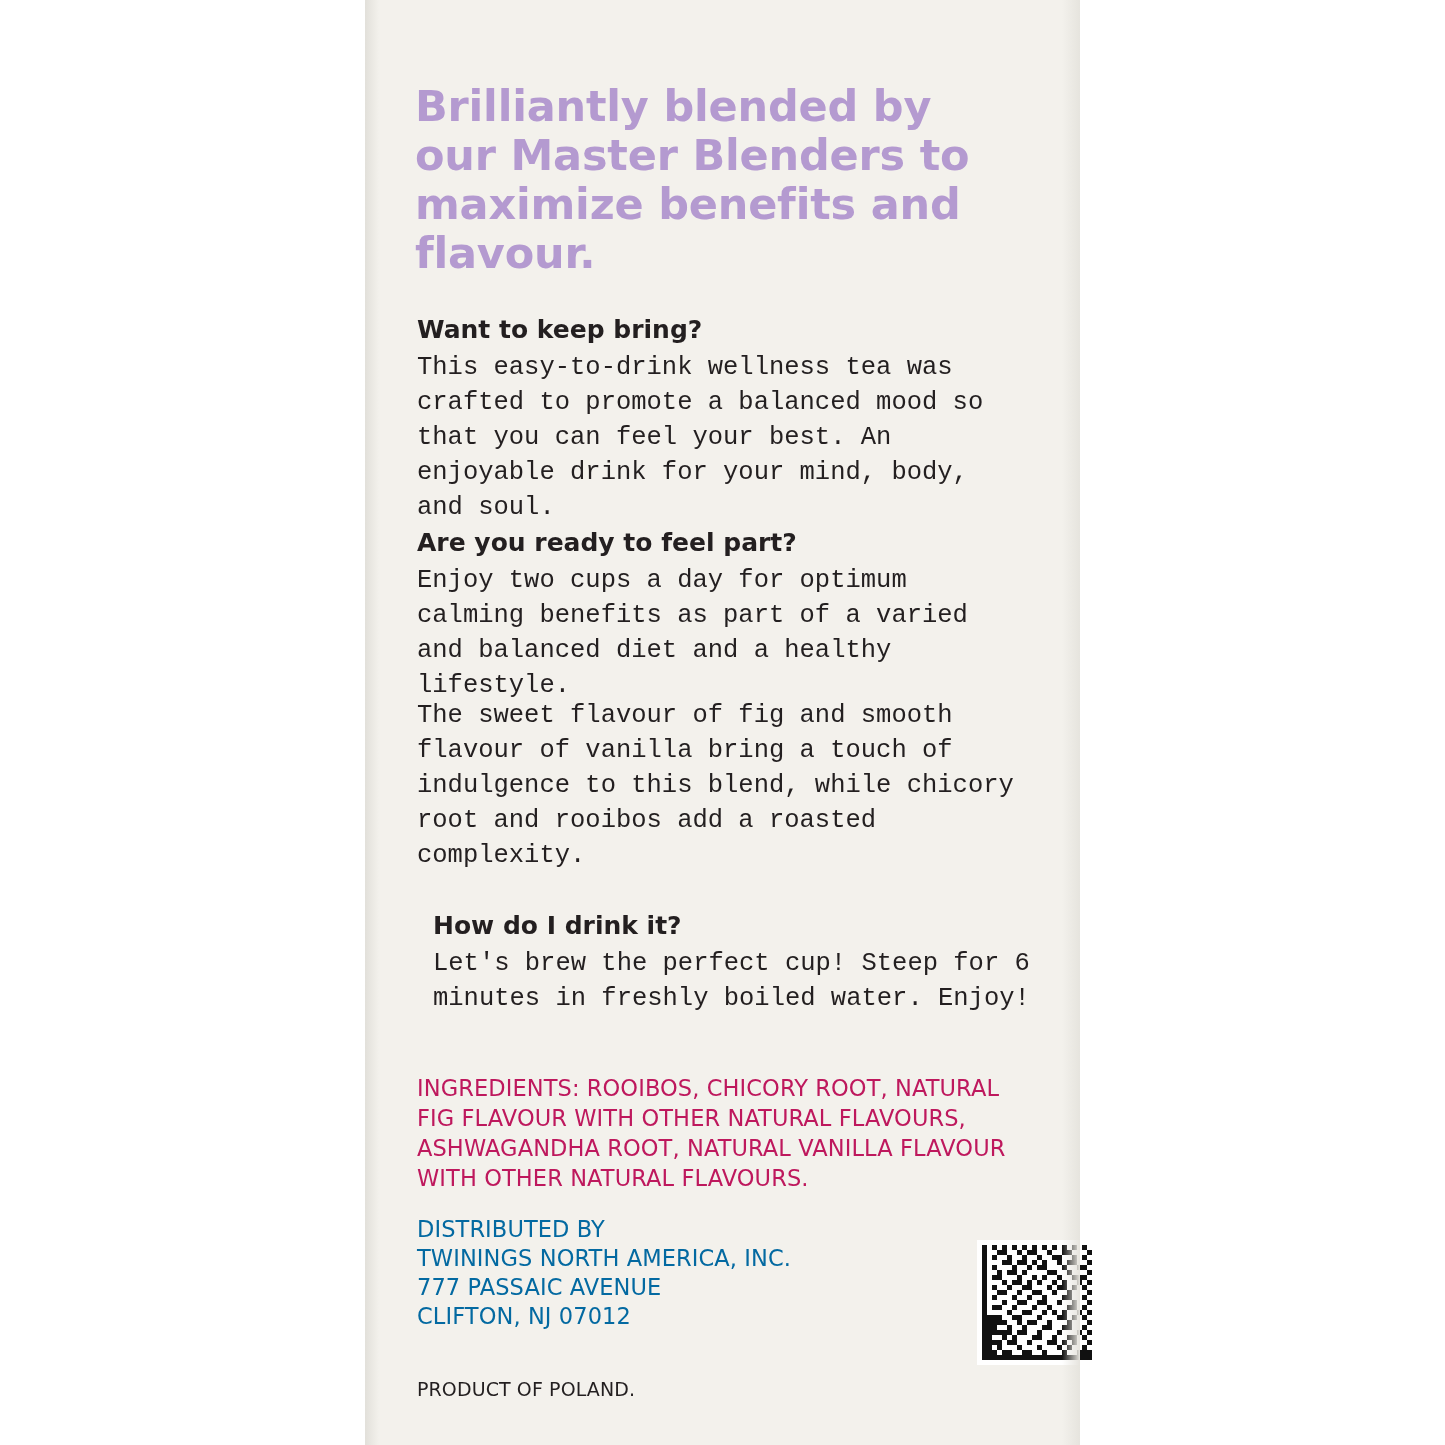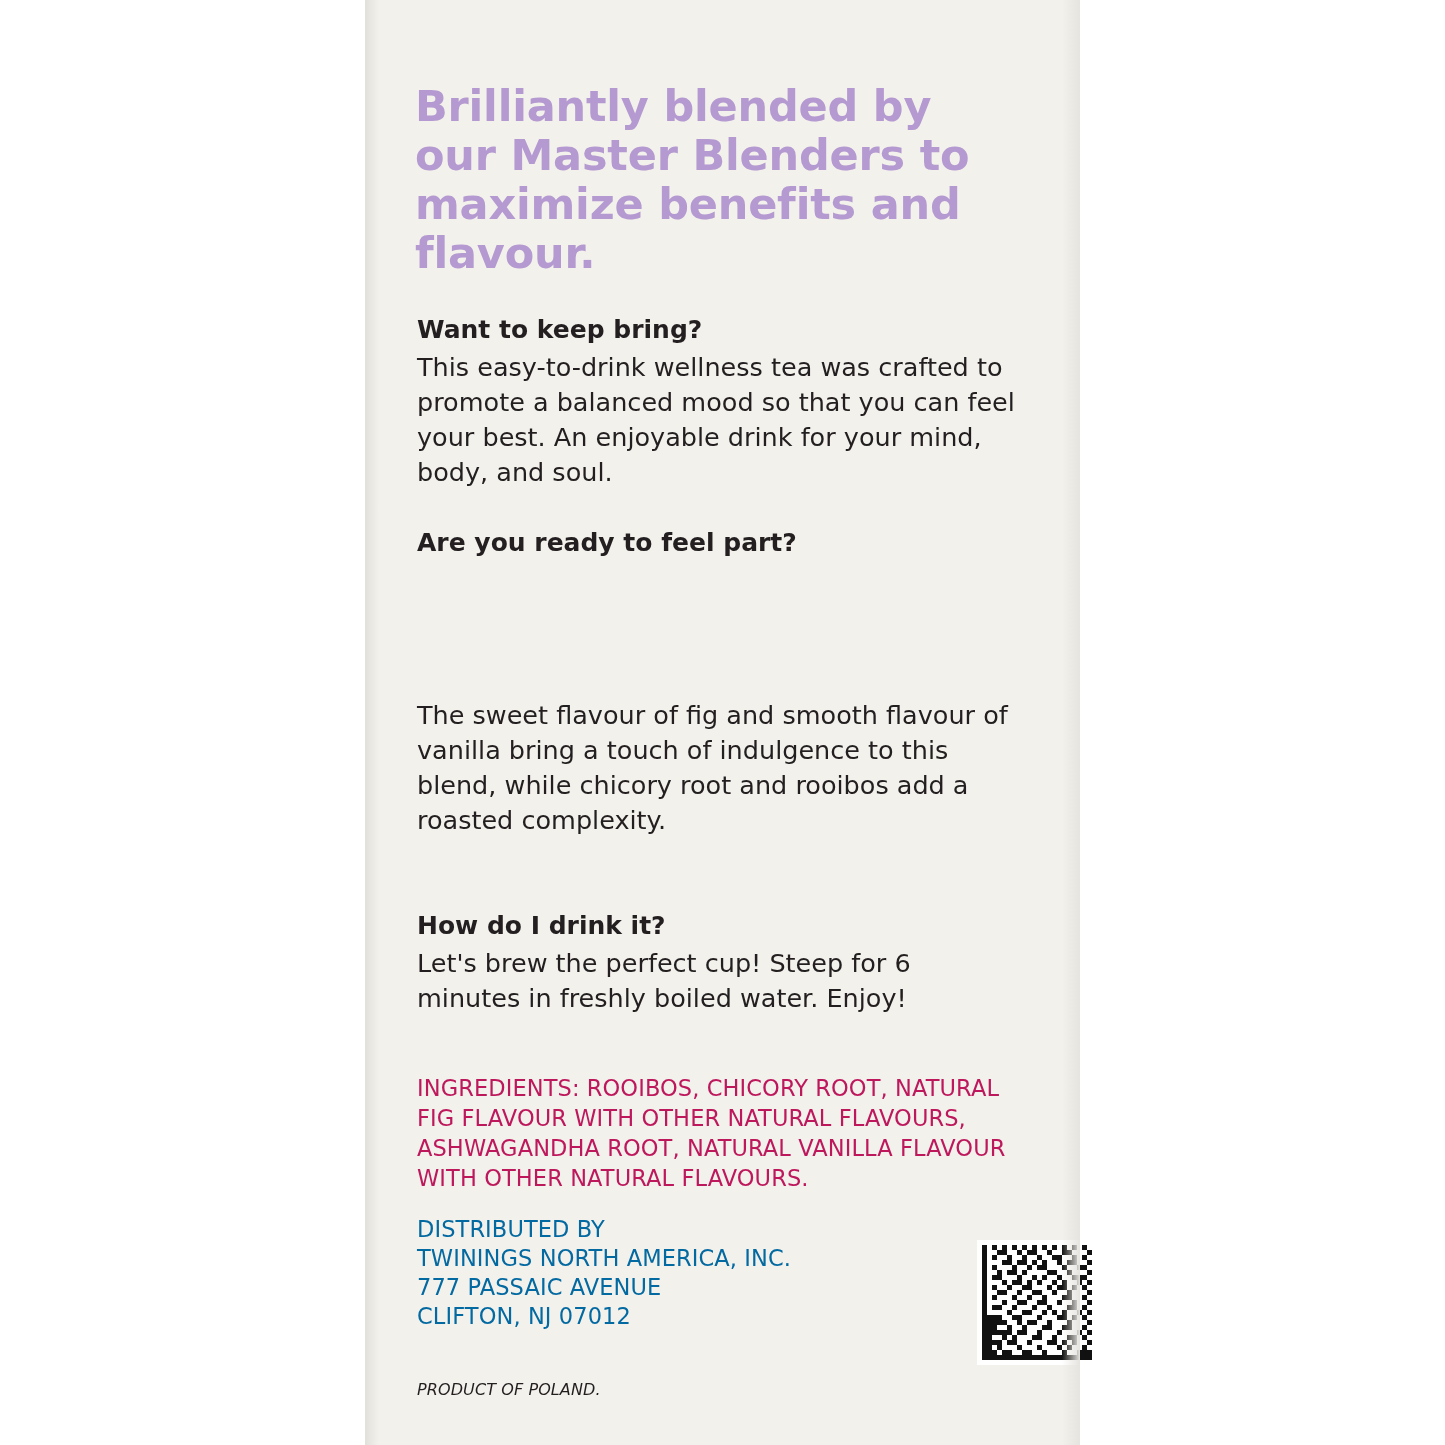--- a/index.html
+++ b/index.html
@@ -80,26 +80,27 @@
     font-size: 25px;
     font-weight: bold;
     line-height: 32px;
     margin-bottom: 4px;
   }
   .qa-a {
     font-size: 25.5px;
     line-height: 35px;
     font-weight: 400;
     color: #231f20;
+    font-family: Liberation Mono, monospace;
   }
 
   #qa0 { top: 314px; }
   #qa1 { top: 527px; }
   #qa2 { top: 698px; }
-  #qa3 { top: 910px; }
+  #qa3 { top: 910px; margin-left: 16px; }
 
   .ingredients {
     position: absolute;
     left: 2px;
     top: 1073px;
     width: 600px;
     font-size: 22.5px;
     line-height: 30px;
     color: #be185d;
     letter-spacing: 0.1px;
@@ -114,25 +115,24 @@
     line-height: 29px;
     color: #0369a1;
     letter-spacing: 0.1px;
   }
 
   .product-origin {
     position: absolute;
     left: 2px;
     top: 1375px;
     width: 470px;
-    font-size: 16px;
+    font-size: 19px;
     line-height: 29px;
     color: #231f20;
     letter-spacing: 0.1px;
-    font-style: italic;
   }
 
   
   .datamatrix {
     position: absolute;
     left: 562px;
     top: 1240px;
     width: 120px;
     height: 125px;
     background: #ffffff;
@@ -148,20 +148,21 @@
 
       <div class="headline">Brilliantly blended by our Master Blenders to maximize benefits and flavour.</div>
 
       <div class="qa-block" id="qa0">
         <div class="qa-q">Want to keep bring?</div>
         <div class="qa-a">This easy-to-drink wellness tea was crafted to promote a balanced mood so that you can feel your best. An enjoyable drink for your mind, body, and soul.</div>
       </div>
 
       <div class="qa-block" id="qa1">
         <div class="qa-q">Are you ready to feel part?</div>
+        <div class="qa-a">Enjoy two cups a day for optimum calming benefits as part of a varied and balanced diet and a healthy lifestyle.</div>
       </div>
 
       <div class="qa-block" id="qa2">
         <div class="qa-a">The sweet flavour of fig and smooth flavour of vanilla bring a touch of indulgence to this blend, while chicory root and rooibos add a roasted complexity.</div>
       </div>
 
       <div class="qa-block" id="qa3">
         <div class="qa-q">How do I drink it?</div>
         <div class="qa-a">Let's brew the perfect cup! Steep for 6 minutes in freshly boiled water. Enjoy!</div>
       </div>

